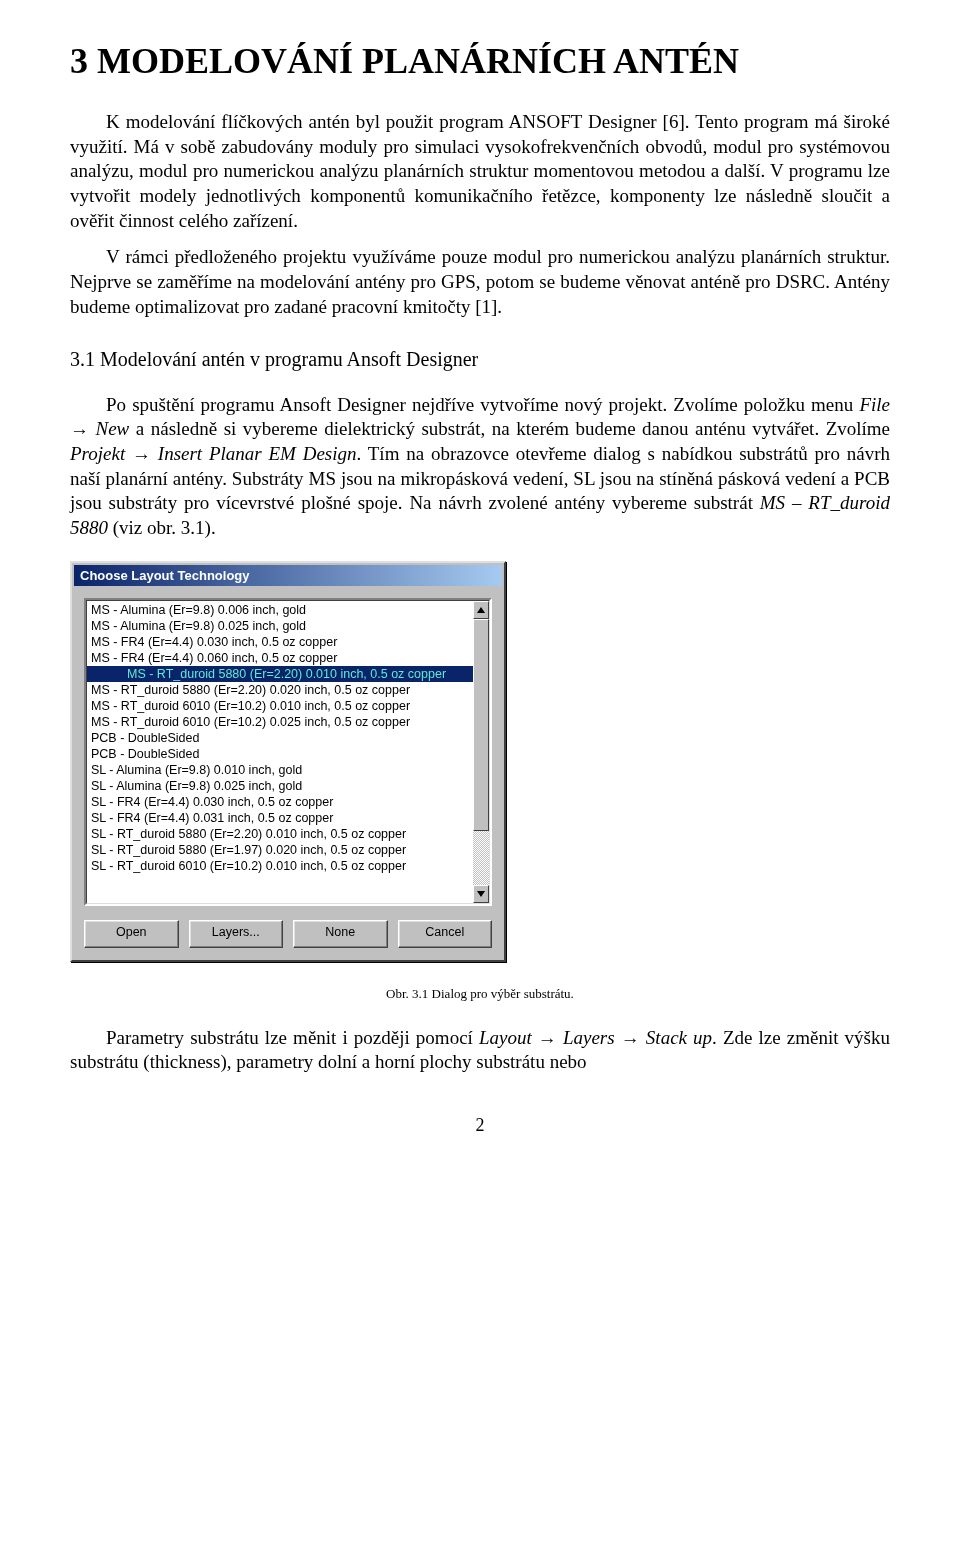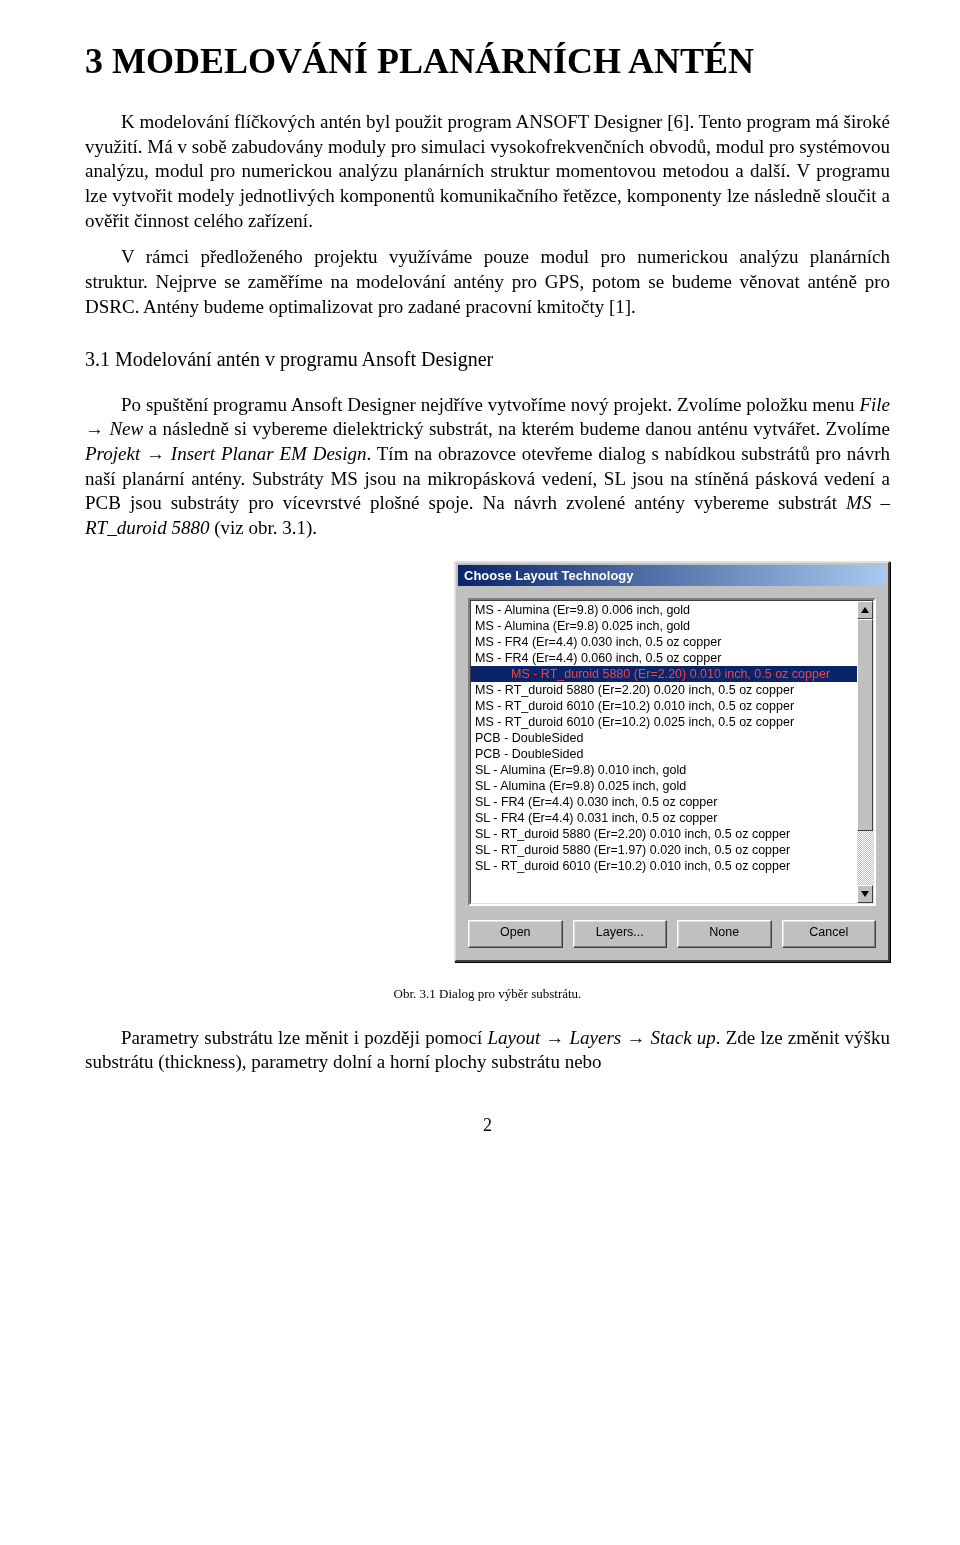--- a/index.html
+++ b/index.html
@@ -6,21 +6,20 @@
     margin: 0;
     padding: 0;
     background: #fff;
     font-family: "Times New Roman", Times, serif;
     color: #000;
     width: 960px;
   }
   .page {
     padding: 40px 70px 40px 70px;
     box-sizing: border-box;
-    margin-left: 15px;
   }
   .h1 {
     font-size: 36px;
     font-weight: bold;
     margin: 0 0 28px 0;
   }
   .h2 {
     font-size: 20px;
     font-weight: normal;
     margin: 28px 0 22px 0;
@@ -40,21 +39,21 @@
   }
   .pagenum {
     text-align: center;
     font-size: 18px;
     margin-top: 40px;
   }
 
   
   .dialog-wrap {
     display: flex;
-    justify-content: flex-end;
+    justify-content: flex-start;
     margin: 20px 0 6px 0;
   }
   .dialog {
     width: 428px;
     background: #c0c0c0;
     border: 2px solid;
     border-color: #dfdfdf #404040 #404040 #dfdfdf;
     padding: 2px;
     font-family: Tahoma, "MS Sans Serif", Arial, sans-serif;
     font-size: 13px;
@@ -87,21 +86,21 @@
   .list-item {
     padding: 0 4px;
     font-size: 12.5px;
     line-height: 16px;
     white-space: nowrap;
     color: #000;
     cursor: default;
   }
   .list-item.selected {
     background: #0a246a;
-    color: #ef4444;
+    color: #5eead4;
     padding-left: 40px;
   }
   .scrollbar {
     width: 16px;
     background: #dcdcdc;
     display: flex;
     flex-direction: column;
     border-left: 0;
   }
   .scroll-btn {

